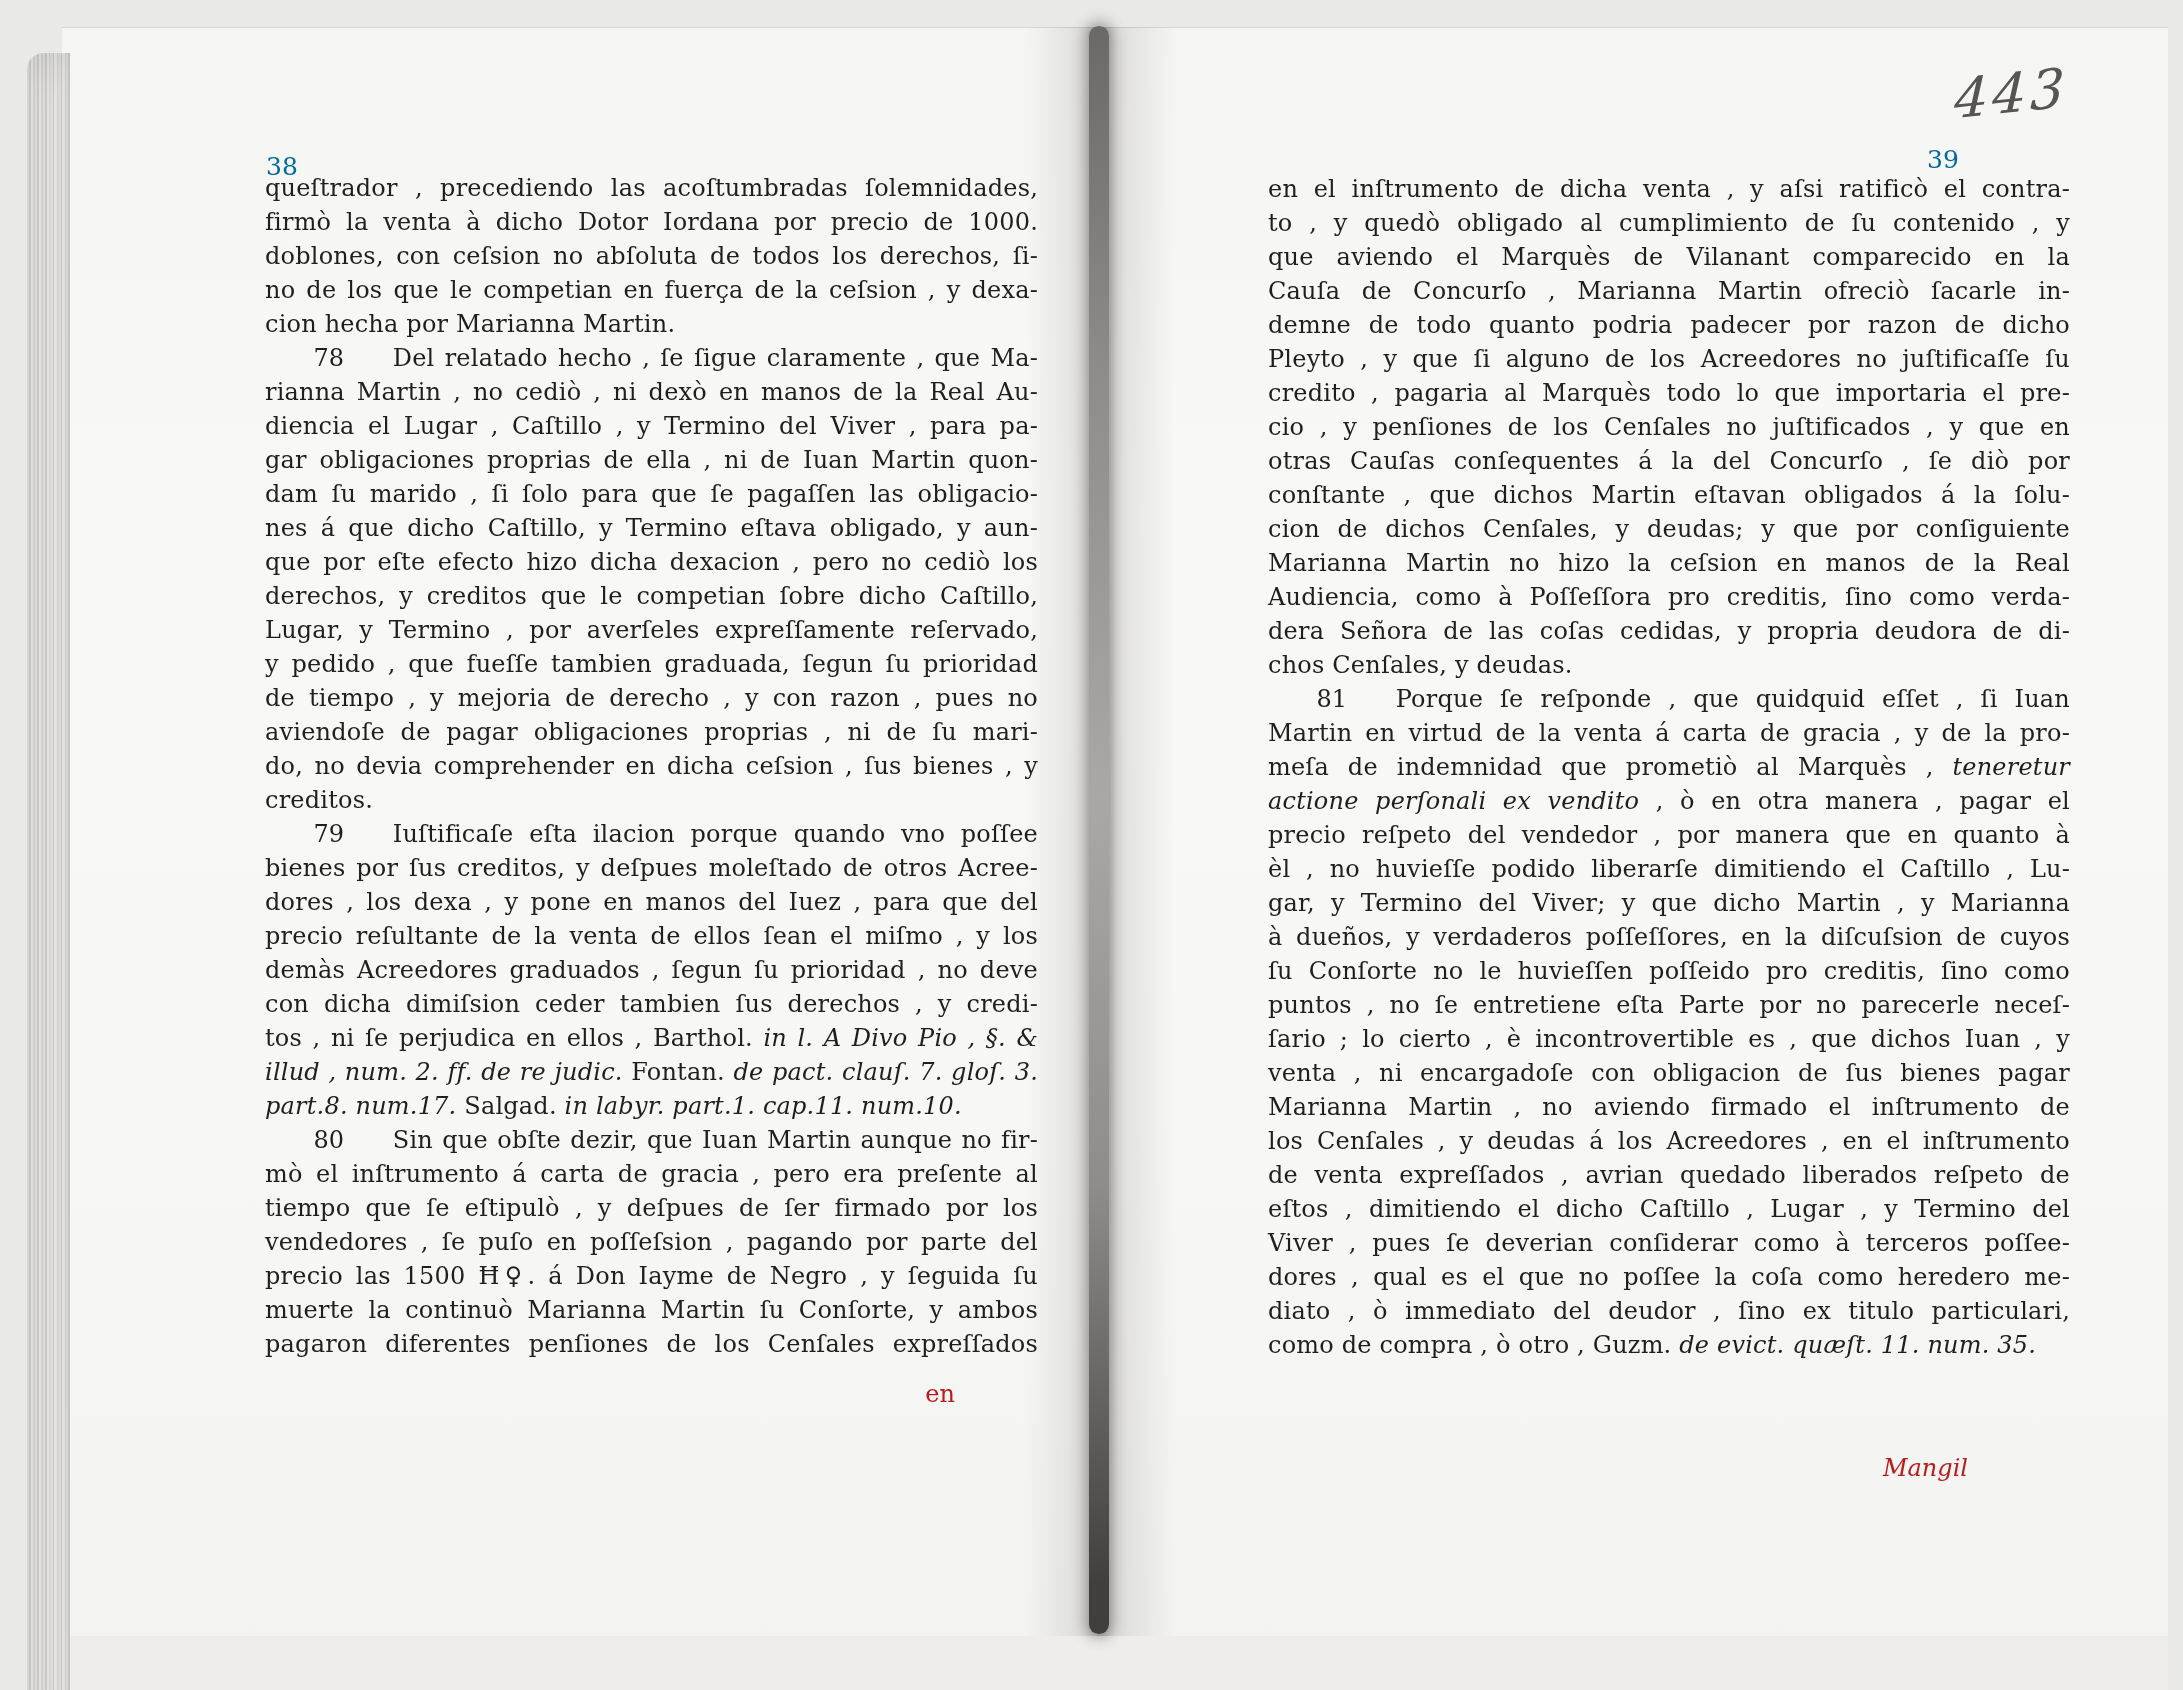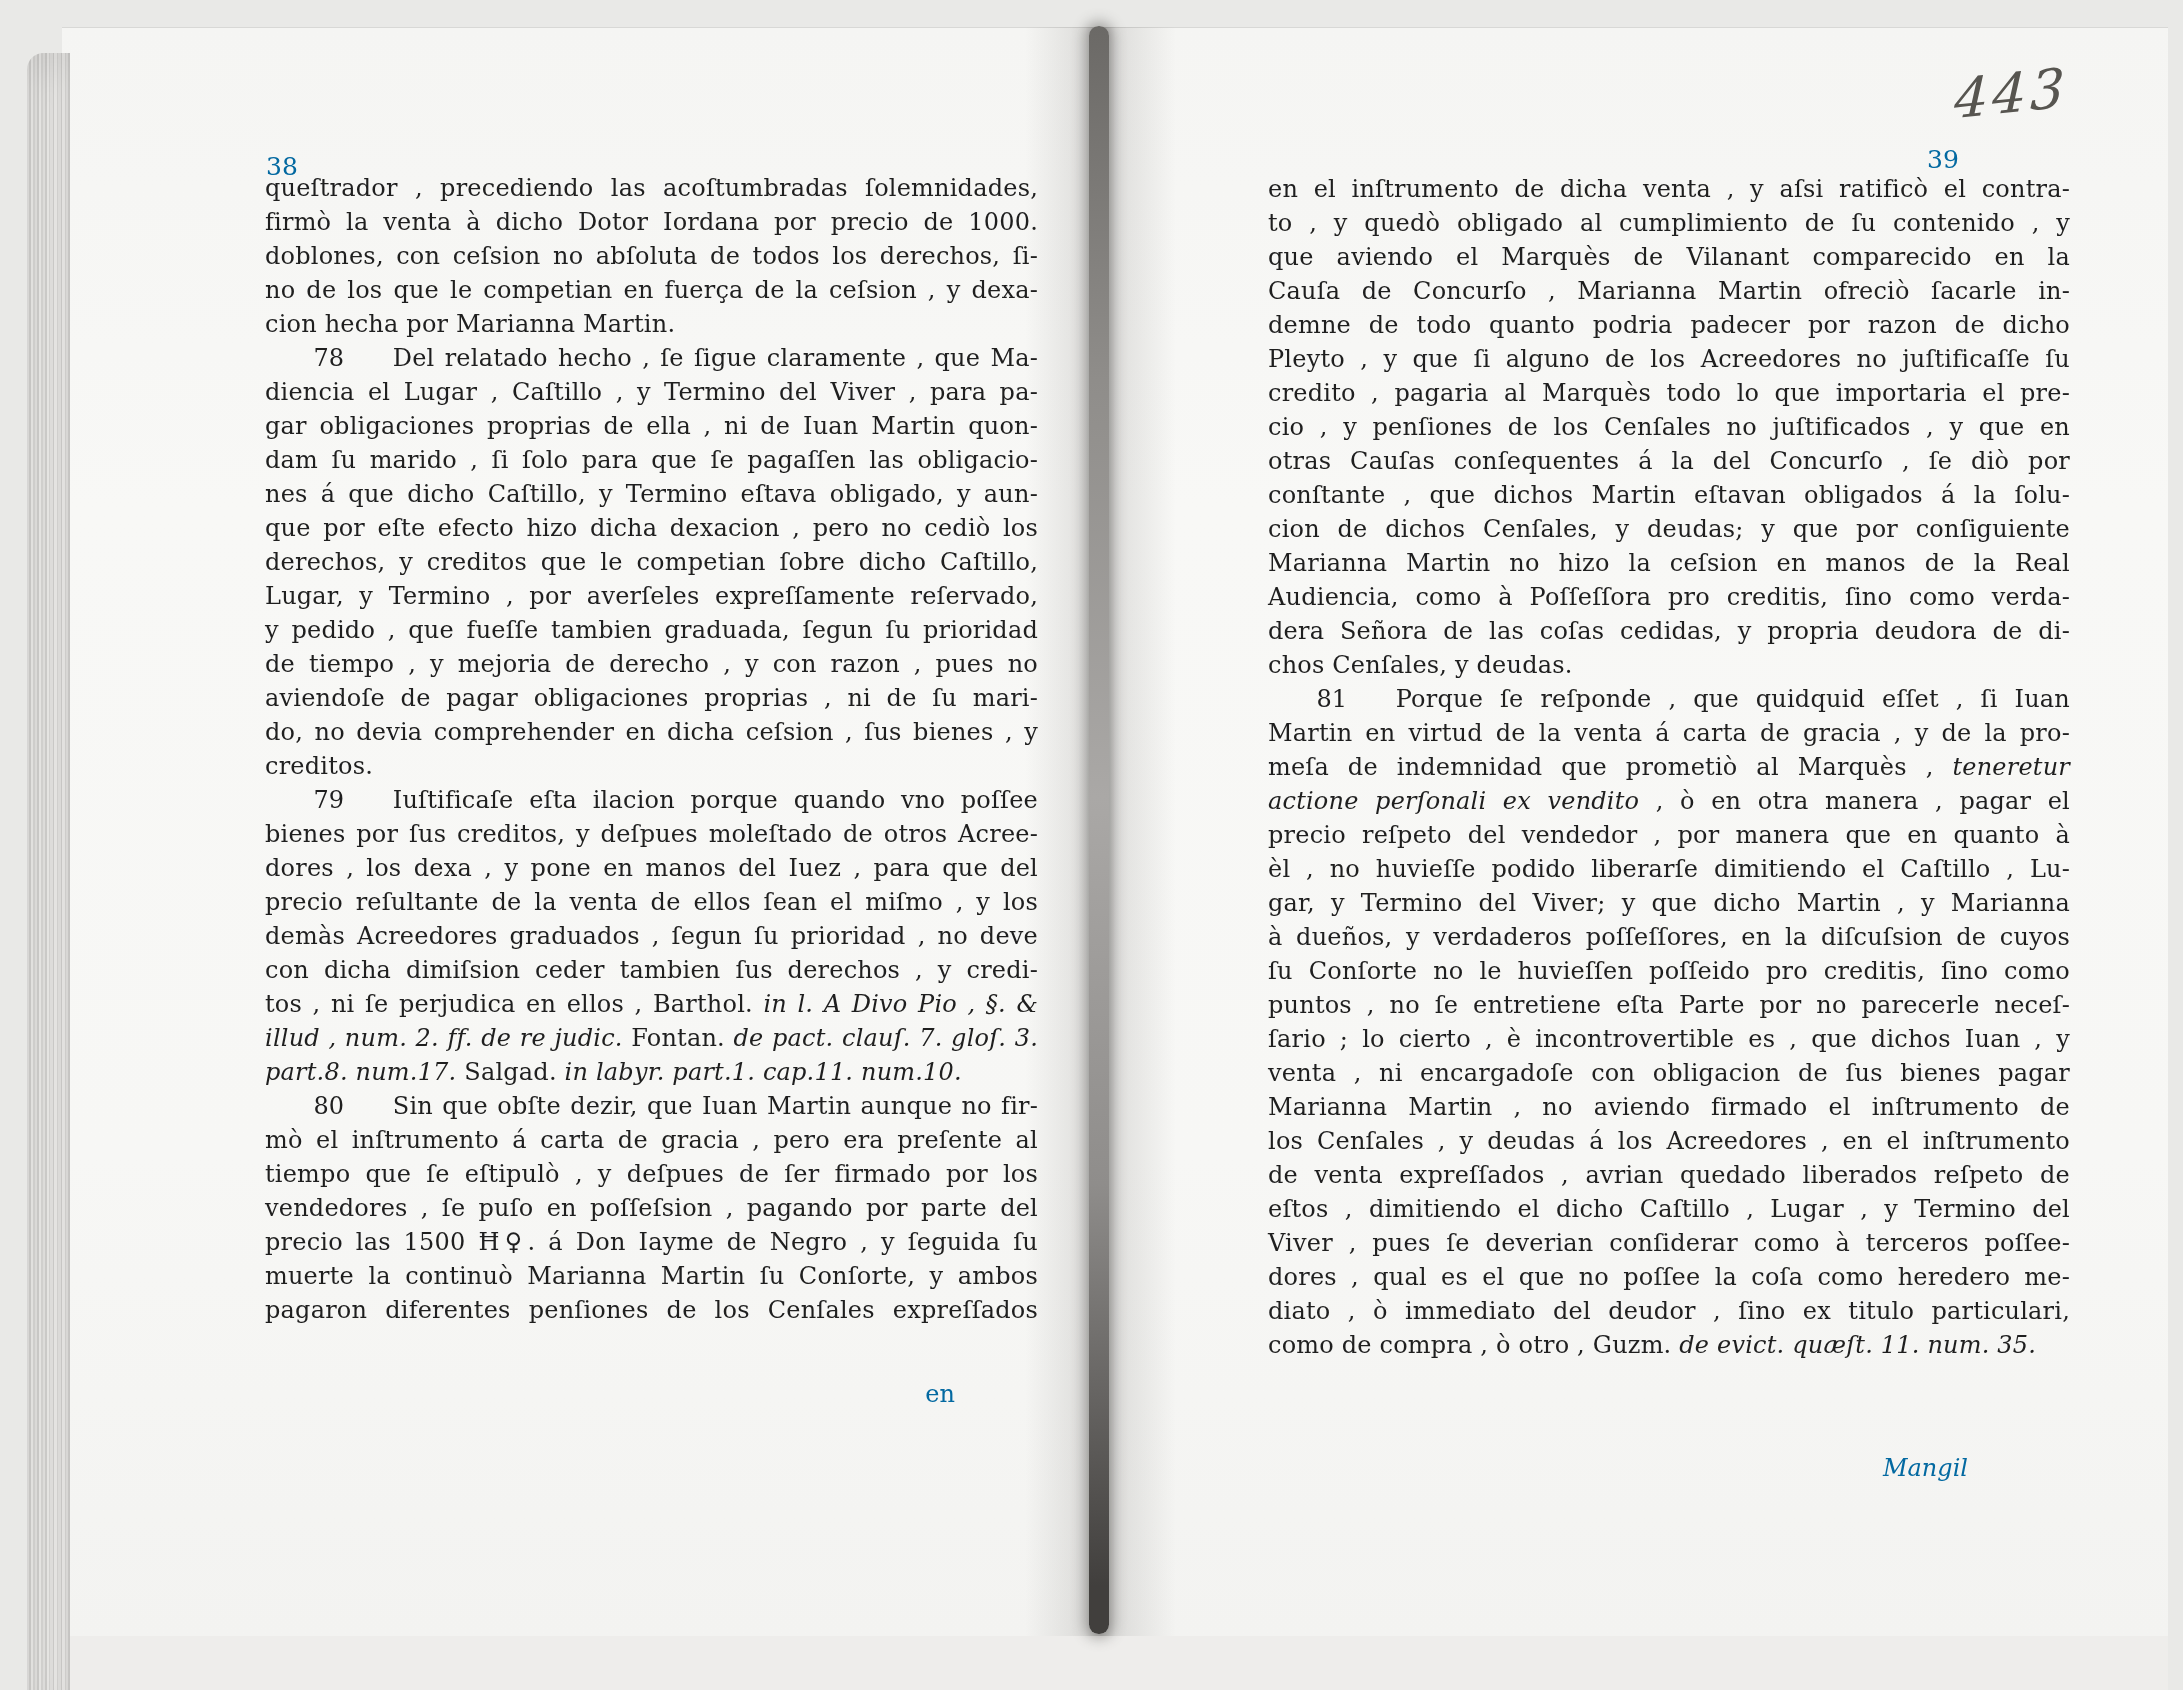--- a/index.html
+++ b/index.html
@@ -45,21 +45,21 @@
   .line{
     font-size:24px;line-height:34px;letter-spacing:0.2px;
     text-align:justify;text-align-last:justify;
   }
   .line.p-end{text-align-last:left;}
   .line i{font-style:italic;}
   .pagenum{position:absolute;font-size:25px;color:#0369a1;}
   #pn-left{left:266px;top:152px;}
   #pn-right{left:1927px;top:145px;}
   .catchword{
-    position:absolute;font-size:24px;color:#0369a1;
+    position:absolute;font-size:24px;color:#b91c1c;
     box-sizing:border-box;
   }
   #cw-left{left:265px;top:1380px;width:773px;text-align:right;padding-right:83px;}
   #cw-right{left:1268px;top:1454px;width:802px;text-align:right;padding-right:102px;font-style:italic;}
   
   .handwritten{
     position:absolute;left:1954px;top:62px;
     font-size:54px;font-style:italic;color:#4a4843;
     letter-spacing:3.9px;transform:rotate(-6deg) skewX(-8deg);
     opacity:.92;
@@ -77,20 +77,21 @@
   <div class="gutter-core"></div>
 
   <div class="pagenum" id="pn-left">38</div>
   <div class="textblock" id="tb-left">
       <div class="line"><span>queſtrador , precediendo las acoſtumbradas ſolemnidades,</span></div>
       <div class="line"><span>firmò la venta à dicho Dotor Iordana por precio de 1000.</span></div>
       <div class="line"><span>doblones, con ceſsion no abſoluta de todos los derechos, ſi-</span></div>
       <div class="line"><span>no de los que le competian en fuerça de la ceſsion , y dexa-</span></div>
       <div class="line p-end"><span>cion hecha por Marianna Martin.</span></div>
       <div class="line"><span>  78  Del relatado hecho , ſe ſigue claramente , que Ma-</span></div>
+      <div class="line"><span>rianna Martin , no cediò , ni dexò en manos de la Real Au-</span></div>
       <div class="line"><span>diencia el Lugar , Caſtillo , y Termino del Viver , para pa-</span></div>
       <div class="line"><span>gar obligaciones proprias de ella , ni de Iuan Martin quon-</span></div>
       <div class="line"><span>dam ſu marido , ſi ſolo para que ſe pagaſſen las obligacio-</span></div>
       <div class="line"><span>nes á que dicho Caſtillo, y Termino eſtava obligado, y aun-</span></div>
       <div class="line"><span>que por eſte efecto hizo dicha dexacion , pero no cediò los</span></div>
       <div class="line"><span>derechos, y creditos que le competian ſobre dicho Caſtillo,</span></div>
       <div class="line"><span>Lugar, y Termino , por averſeles expreſſamente reſervado,</span></div>
       <div class="line"><span>y pedido , que fueſſe tambien graduada, ſegun ſu prioridad</span></div>
       <div class="line"><span>de tiempo , y mejoria de derecho , y con razon , pues no</span></div>
       <div class="line"><span>aviendoſe de pagar obligaciones proprias , ni de ſu mari-</span></div>

